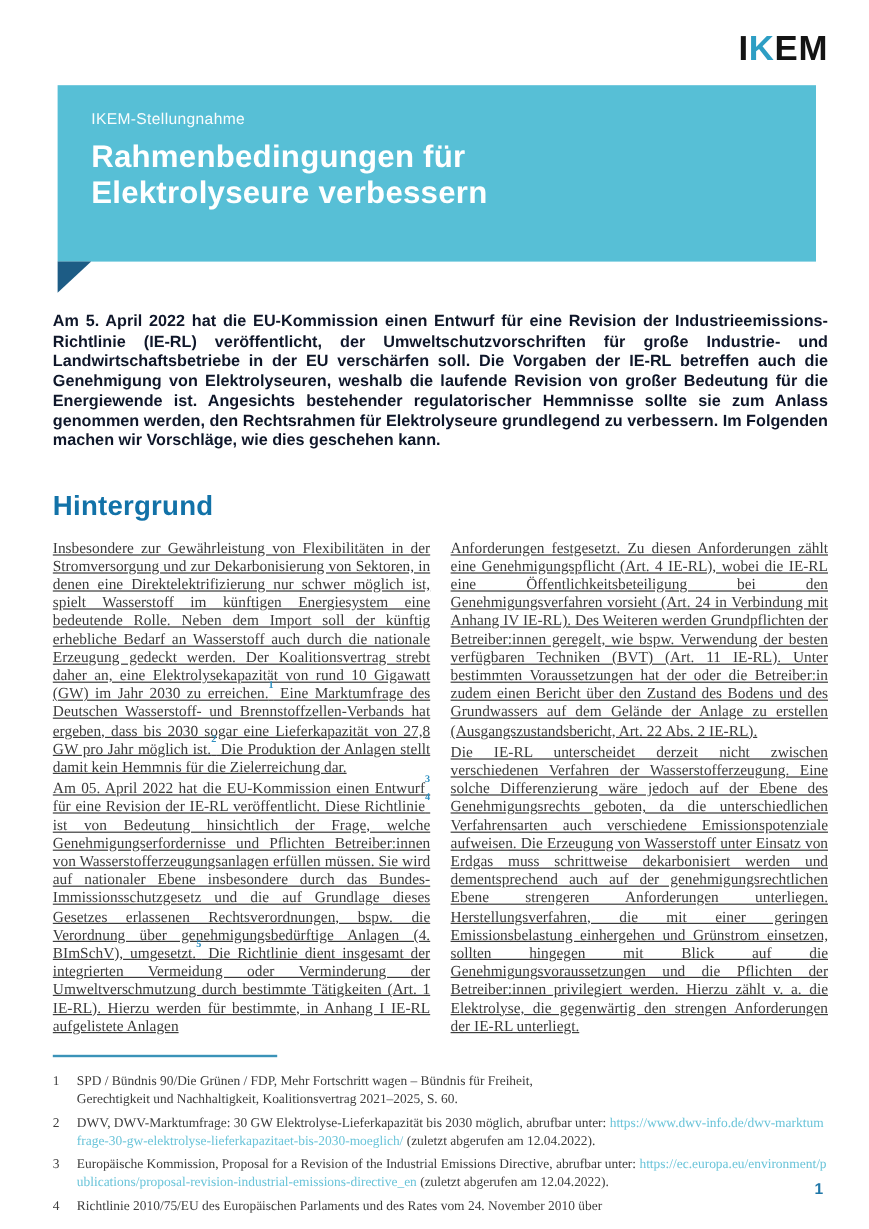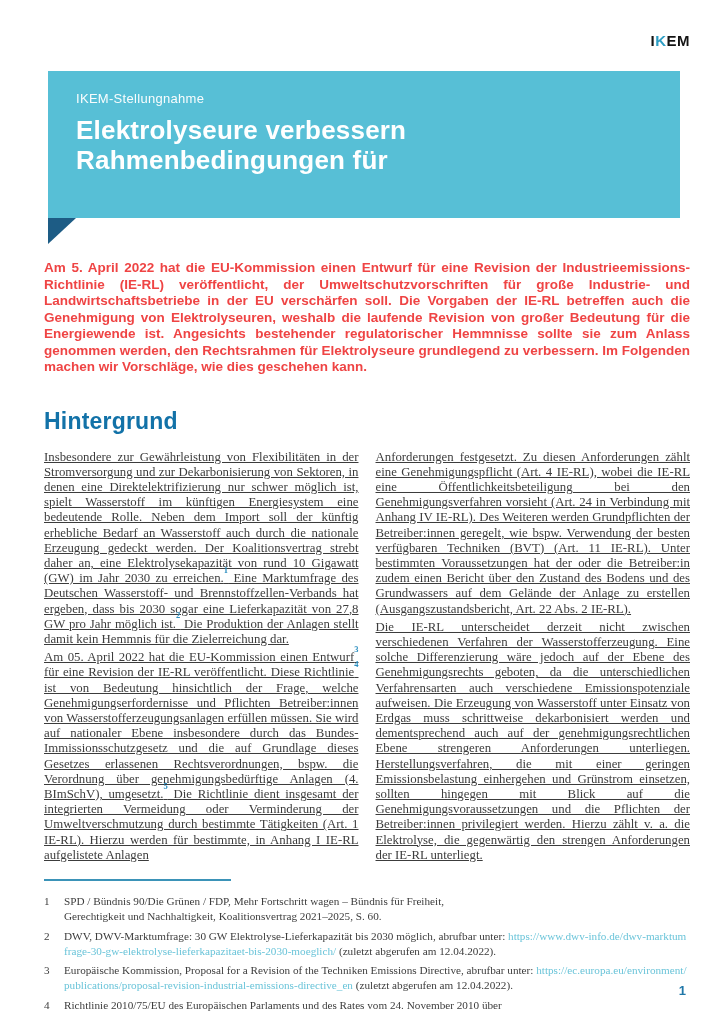--- a/index.html
+++ b/index.html
@@ -5,34 +5,34 @@
   :root{
     --teal:#57bfd6; --dark-blue:#1d5c85; --heading-blue:#1272a8;
     --link-teal:#6ac4d9; --sup-blue:#2d8fc0; --body-ink:#3c3c3c;
     --divider:#3b93b8; --pagenum:#2077a8;
   }
   *{margin:0;padding:0;box-sizing:border-box;}
   html,body{background:#ffffff;}
   body{width:724px;height:1024px;font-family:"Liberation Sans",sans-serif;}
   .page{position:relative;width:724px;height:1024px;padding:0 34px 0 44px;overflow:hidden;background:#fff;}
 
-  .logo{margin-top:28px;text-align:right;font-weight:700;font-size:15px;
+  .logo{margin-top:28px;text-align:right;font-weight:700;font-size:29px;
         letter-spacing:.5px;color:#141414;line-height:26px;}
   .logo .k{color:#2d9ec4;}
 
   .banner{margin-left:4px;margin-top:17px;width:632px;height:147px;
           background:var(--teal);padding:20px 0 0 28px;color:#fff;}
   .kicker{font-size:13px;font-weight:400;letter-spacing:.3px;margin-bottom:9px;opacity:.96;}
   .title{font-size:26px;line-height:30px;font-weight:700;letter-spacing:.2px;}
 
   .banner-tail{margin-left:4px;width:0;height:0;
                border-top:26px solid var(--dark-blue);border-right:28px solid transparent;}
 
   .intro{margin-top:16px;font-size:13.5px;line-height:16.5px;font-weight:600;
-         color:#ef4444;text-align:justify;hyphens:auto;-webkit-hyphens:auto;}
+         color:#0f172a;text-align:justify;hyphens:auto;-webkit-hyphens:auto;}
 
   .section-heading{margin-top:32px;font-size:23px;font-weight:700;color:var(--heading-blue);letter-spacing:.2px;}
 
   .columns{display:flex;gap:17px;margin-top:15px;
            font-family:"Liberation Serif",serif;font-size:12.8px;line-height:15.2px;
            color:var(--body-ink);text-align:justify;hyphens:auto;text-decoration:underline;-webkit-hyphens:auto;}
   .col{flex:1;min-width:0;}
   .col p + p{margin-top:3px;}
 
   sup{color:var(--sup-blue);font-size:8.5px;line-height:0;position:relative;top:-4px;font-weight:700;}
@@ -51,22 +51,22 @@
 </head>
 <body>
 
 <div class="page">
 
   <div class="logo"><span>I</span><span class="k">K</span><span>EM</span></div>
 
   <div class="banner">
     <div class="kicker">IKEM-Stellungnahme</div>
     <div class="title">
+      <div>Rahmenbedingungen für</div>
       <div>Elektrolyseure verbessern</div>
-      <div>Rahmenbedingungen für</div>
     </div>
   </div>
   <div class="banner-tail"></div>
 
   <p class="intro">Am 5. April 2022 hat die EU-Kommission einen Entwurf für eine Revision der Industrieemissions-Richtlinie (IE-RL) veröffentlicht, der Umweltschutzvorschriften für große Industrie- und Landwirtschaftsbetriebe in der EU verschärfen soll. Die Vorgaben der IE-RL betreffen auch die Genehmigung von Elektrolyseuren, weshalb die laufende Revision von großer Bedeutung für die Energiewende ist. Angesichts bestehender regulatorischer Hemmnisse sollte sie zum Anlass genommen werden, den Rechtsrahmen für Elektrolyseure grundlegend zu verbessern. Im Folgenden machen wir Vorschläge, wie dies geschehen kann.</p>
 
   <h2 class="section-heading">Hintergrund</h2>
 
   <div class="columns">
     <div class="col">
@@ -85,21 +85,21 @@
     <div class="fn">
       <span class="fn-num">1</span>
       <span class="fn-text"><span>SPD / Bündnis 90/Die Grünen / FDP, Mehr Fortschritt wagen – Bündnis für Freiheit,</span><br><span>Gerechtigkeit und Nachhaltigkeit, Koalitionsvertrag 2021–2025, S. 60.</span></span>
     </div>
     <div class="fn">
       <span class="fn-num">2</span>
       <span class="fn-text"><span>DWV, DWV-Marktumfrage: 30 GW Elektrolyse-Lieferkapazität bis 2030 möglich, abrufbar unter: </span><span class="link">https://www.dwv-info.de/dwv-marktumfrage-30-gw-elektrolyse-lieferkapazitaet-bis-2030-moeglich/</span><span> (zuletzt abgerufen am 12.04.2022).</span></span>
     </div>
     <div class="fn">
       <span class="fn-num">3</span>
-      <span class="fn-text"><span>Europäische Kommission, Proposal for a Revision of the Techniken Emissions Directive, abrufbar unter: </span><span class="link">https://ec.europa.eu/environment/publications/proposal-revision-industrial-emissions-directive_en</span><span> (zuletzt abgerufen am 12.04.2022).</span></span>
+      <span class="fn-text"><span>Europäische Kommission, Proposal for a Revision of the Industrial Emissions Directive, abrufbar unter: </span><span class="link">https://ec.europa.eu/environment/publications/proposal-revision-industrial-emissions-directive_en</span><span> (zuletzt abgerufen am 12.04.2022).</span></span>
     </div>
     <div class="fn">
       <span class="fn-num">4</span>
       <span class="fn-text"><span>Richtlinie 2010/75/EU des Europäischen Parlaments und des Rates vom 24. November 2010 über</span><br></span>
     </div>
 
   </div>
 
   <div class="page-number">1</div>
 

